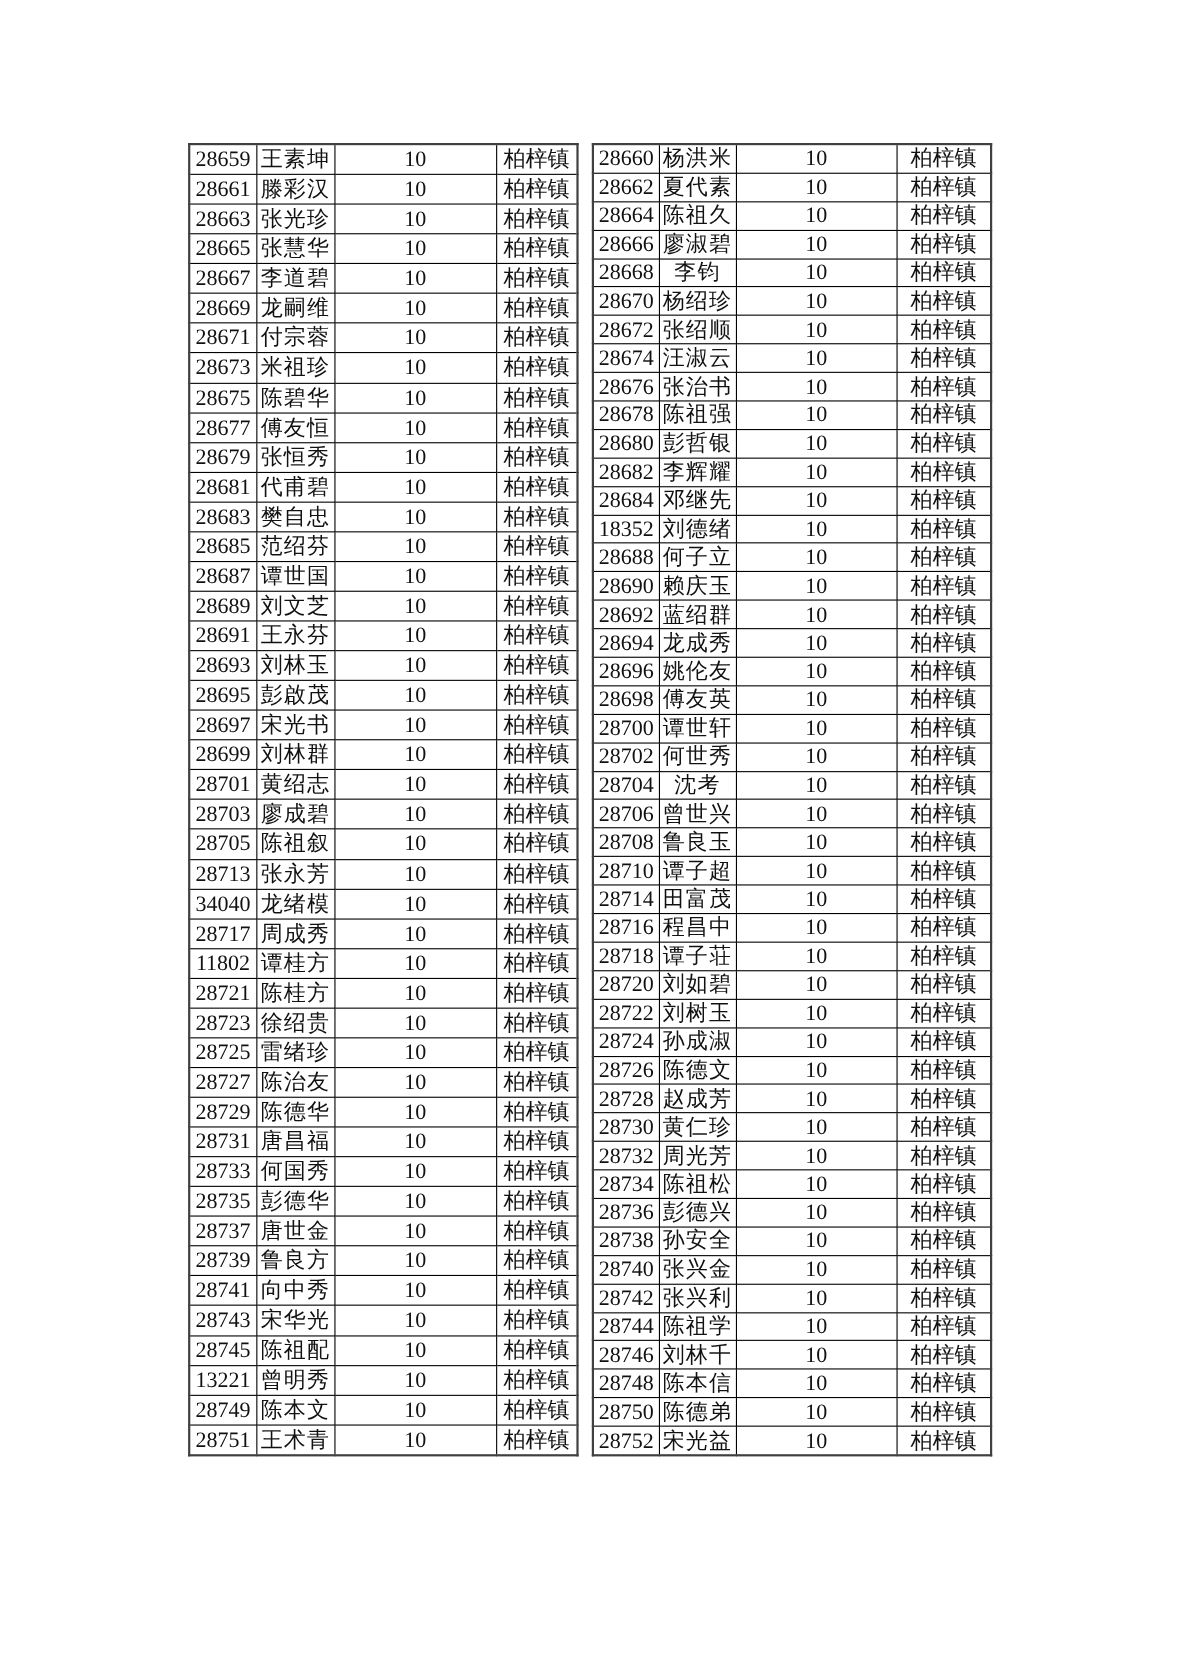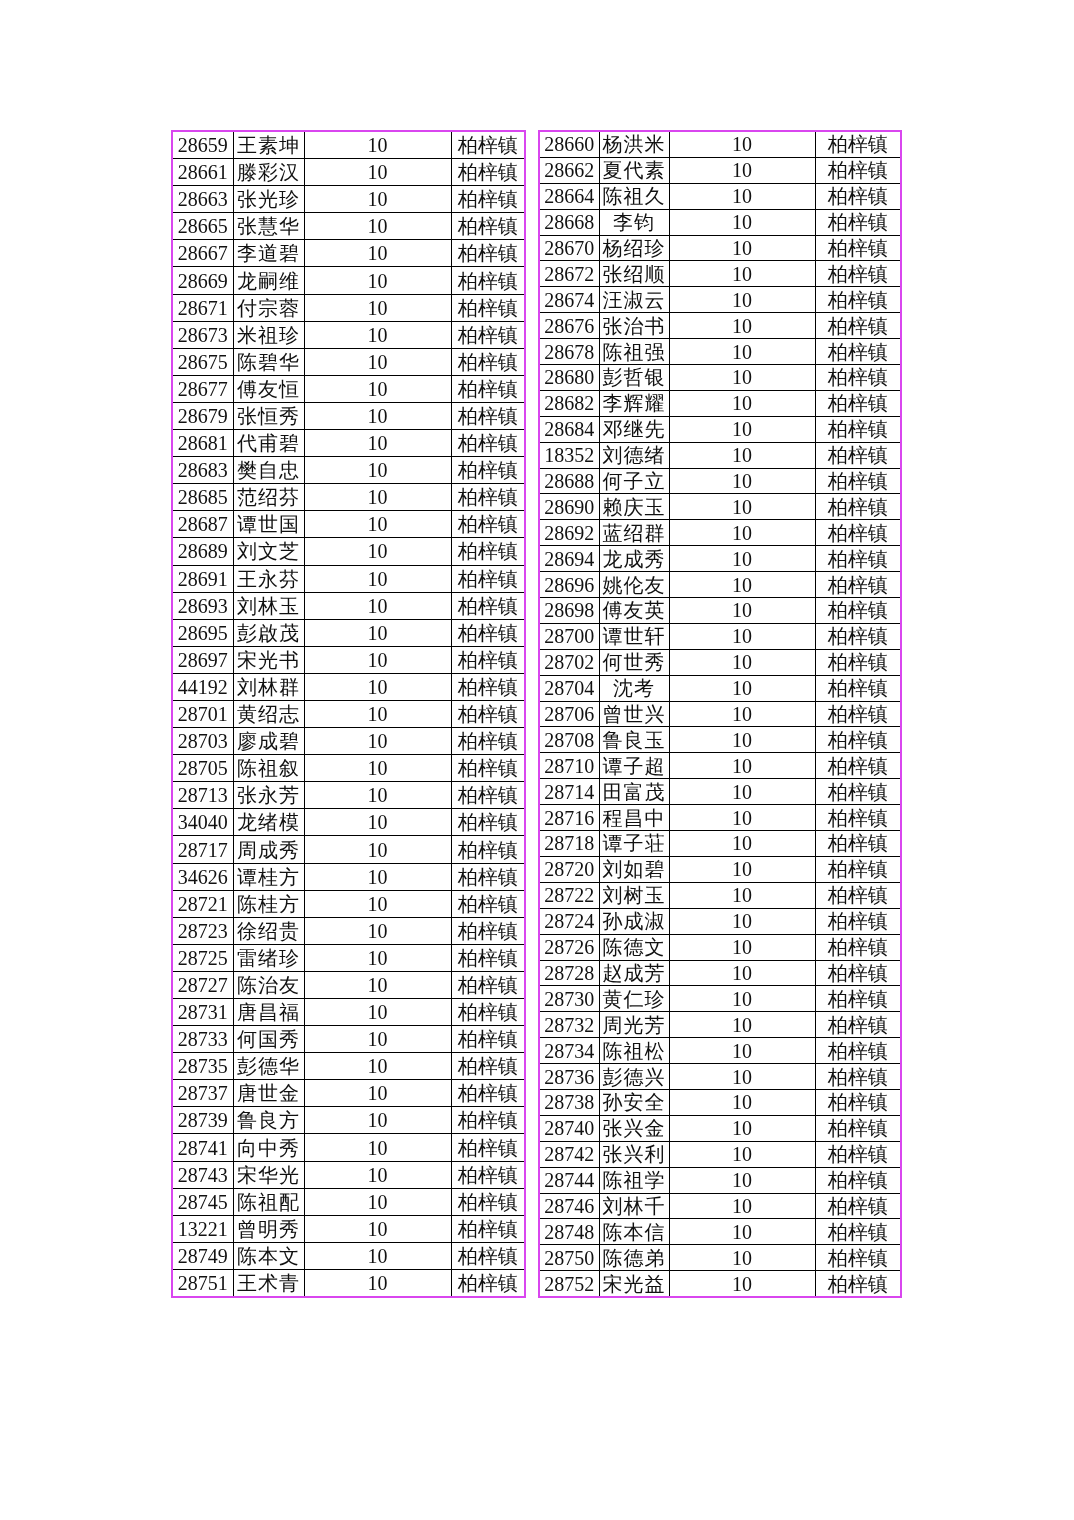--- a/index.html
+++ b/index.html
@@ -19,21 +19,21 @@
   .table-wrap {
     position: absolute;
     left: 171px;
     top: 130px;
     display: flex;
     gap: 12px;
   }
   table.roster {
     border-collapse: collapse;
     table-layout: fixed;
-    border: 2px solid #d946ef;
+    border: 2px solid #404040;
   }
   table.roster td {
     border: 1.5px solid #000;
     height: 24.9px;
     padding: 0;
     text-align: center;
     vertical-align: middle;
     font-size: 20px;
     line-height: 24px;
     white-space: nowrap;
@@ -181,21 +181,21 @@
             <td class="points-cell">10</td>
             <td class="town-cell">柏梓镇</td>
           </tr>
           <tr>
             <td class="serial-cell">28697</td>
             <td class="name-cell">宋光书</td>
             <td class="points-cell">10</td>
             <td class="town-cell">柏梓镇</td>
           </tr>
           <tr>
-            <td class="serial-cell">44192</td>
+            <td class="serial-cell">28699</td>
             <td class="name-cell">刘林群</td>
             <td class="points-cell">10</td>
             <td class="town-cell">柏梓镇</td>
           </tr>
           <tr>
             <td class="serial-cell">28701</td>
             <td class="name-cell">黄绍志</td>
             <td class="points-cell">10</td>
             <td class="town-cell">柏梓镇</td>
           </tr>
@@ -223,21 +223,21 @@
             <td class="points-cell">10</td>
             <td class="town-cell">柏梓镇</td>
           </tr>
           <tr>
             <td class="serial-cell">28717</td>
             <td class="name-cell">周成秀</td>
             <td class="points-cell">10</td>
             <td class="town-cell">柏梓镇</td>
           </tr>
           <tr>
-            <td class="serial-cell">34626</td>
+            <td class="serial-cell">11802</td>
             <td class="name-cell">谭桂方</td>
             <td class="points-cell">10</td>
             <td class="town-cell">柏梓镇</td>
           </tr>
           <tr>
             <td class="serial-cell">28721</td>
             <td class="name-cell">陈桂方</td>
             <td class="points-cell">10</td>
             <td class="town-cell">柏梓镇</td>
           </tr>
@@ -249,20 +249,26 @@
           </tr>
           <tr>
             <td class="serial-cell">28725</td>
             <td class="name-cell">雷绪珍</td>
             <td class="points-cell">10</td>
             <td class="town-cell">柏梓镇</td>
           </tr>
           <tr>
             <td class="serial-cell">28727</td>
             <td class="name-cell">陈治友</td>
+            <td class="points-cell">10</td>
+            <td class="town-cell">柏梓镇</td>
+          </tr>
+          <tr>
+            <td class="serial-cell">28729</td>
+            <td class="name-cell">陈德华</td>
             <td class="points-cell">10</td>
             <td class="town-cell">柏梓镇</td>
           </tr>
           <tr>
             <td class="serial-cell">28731</td>
             <td class="name-cell">唐昌福</td>
             <td class="points-cell">10</td>
             <td class="town-cell">柏梓镇</td>
           </tr>
           <tr>
@@ -348,20 +354,26 @@
             <td class="points-cell">10</td>
             <td class="town-cell">柏梓镇</td>
           </tr>
           <tr>
             <td class="serial-cell">28664</td>
             <td class="name-cell">陈祖久</td>
             <td class="points-cell">10</td>
             <td class="town-cell">柏梓镇</td>
           </tr>
           <tr>
+            <td class="serial-cell">28666</td>
+            <td class="name-cell">廖淑碧</td>
+            <td class="points-cell">10</td>
+            <td class="town-cell">柏梓镇</td>
+          </tr>
+          <tr>
             <td class="serial-cell">28668</td>
             <td class="name-cell">李钧</td>
             <td class="points-cell">10</td>
             <td class="town-cell">柏梓镇</td>
           </tr>
           <tr>
             <td class="serial-cell">28670</td>
             <td class="name-cell">杨绍珍</td>
             <td class="points-cell">10</td>
             <td class="town-cell">柏梓镇</td>

